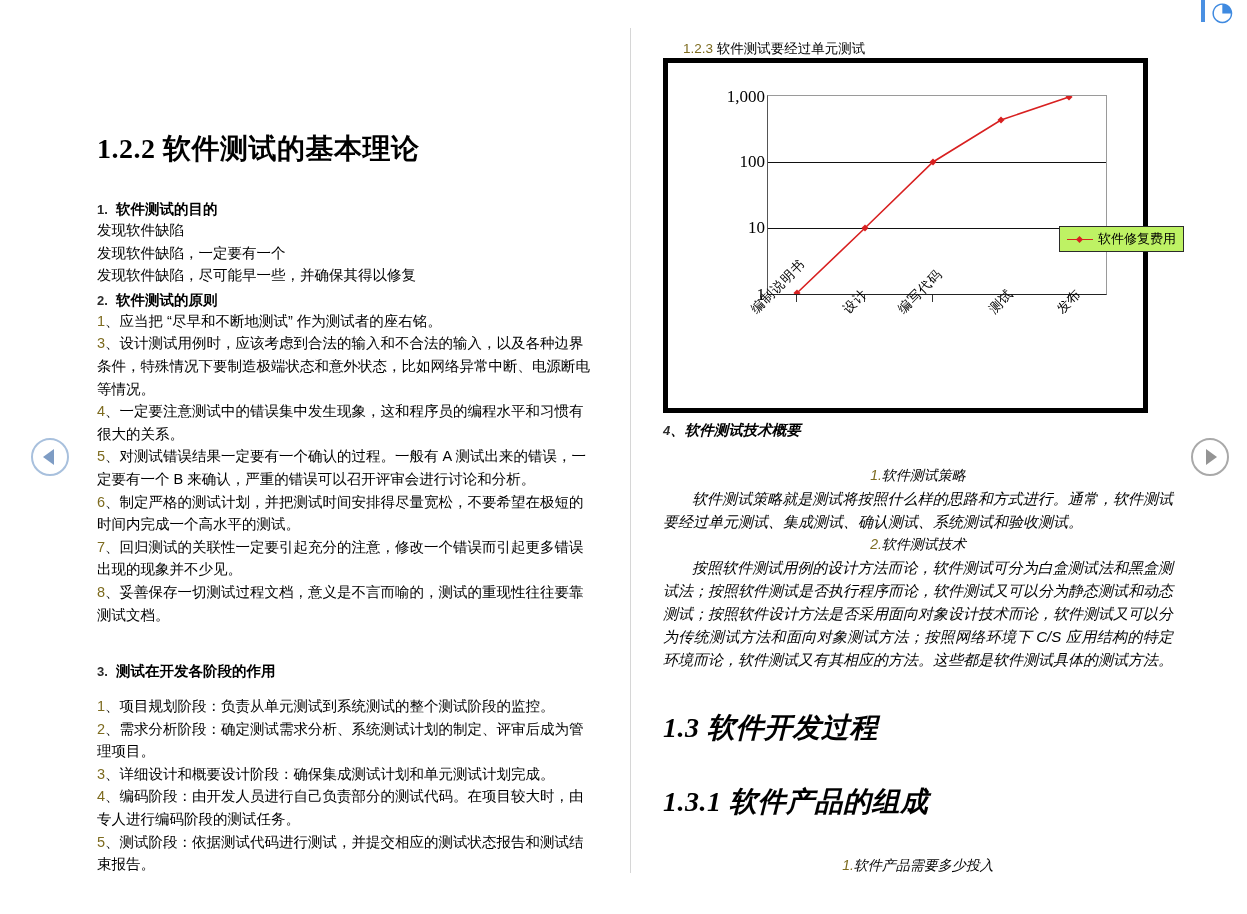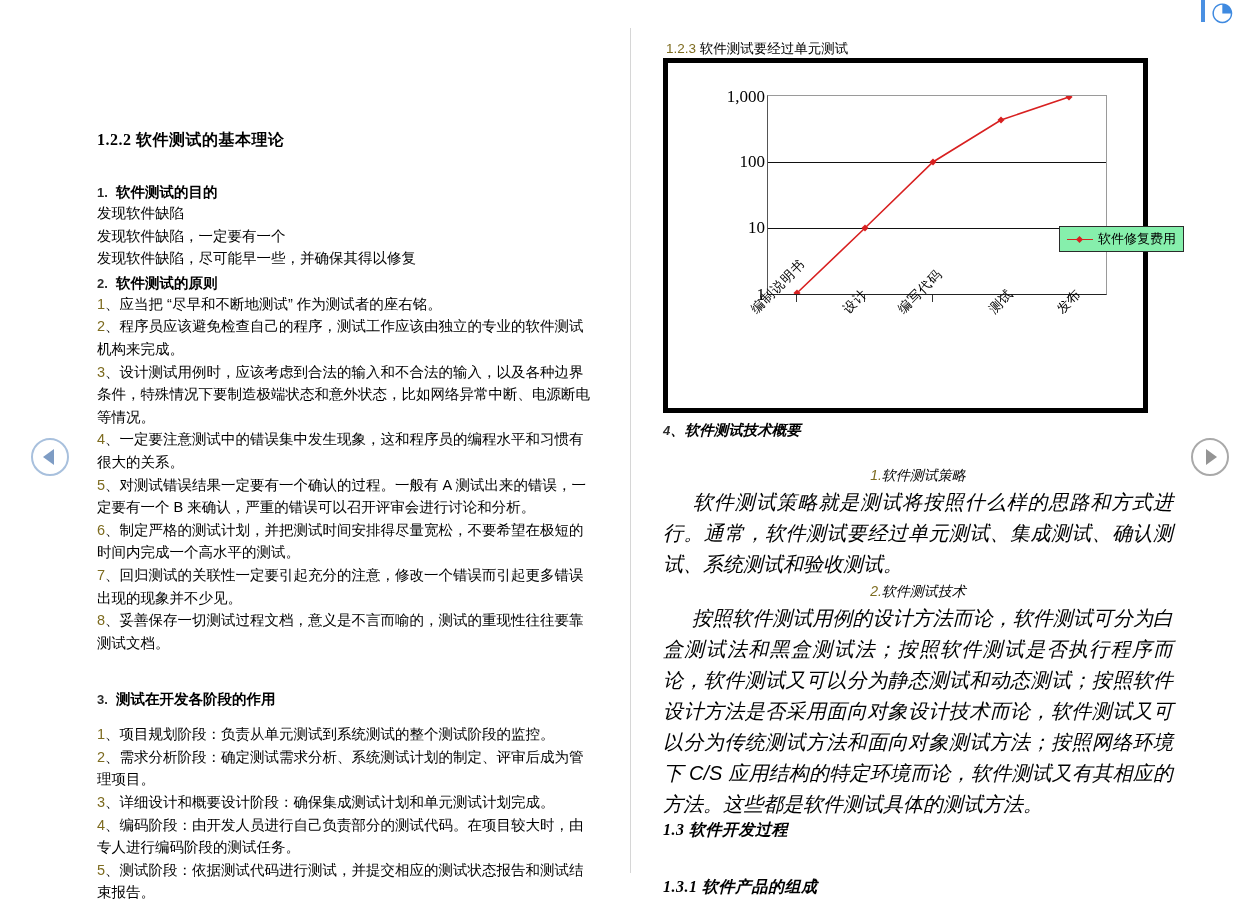--- a/index.html
+++ b/index.html
@@ -100,41 +100,41 @@
     position: absolute;
     left: 663px;
     top: 0;
     width: 510px;
     font-style: italic;
   }
 
   .h-main {
     font-family: "Liberation Serif", "DejaVu Serif", serif;
     font-weight: bold;
-    font-size: 16px;
+    font-size: 28px;
     letter-spacing: 0.5px;
   }
   .h-sub {
     font-weight: bold;
     font-size: 14.5px;
   }
   .h-sub .num {
     color: #2b2b2b;
     font-size: 13px;
   }
   .body-line {
     font-size: 14.5px;
     line-height: 22.6px;
   }
   .body-line .idx {
     color: #7d6b1f;
   }
   .para {
-    font-size: 20px;
-    line-height: 31px;
+    font-size: 15px;
+    line-height: 23px;
     text-align: justify;
   }
   .para .indent {
     display: inline-block;
     width: 29px;
   }
   .small-head {
     font-size: 14px;
     line-height: 23px;
     text-align: center;
@@ -153,21 +153,21 @@
     border: 5px solid #000000;
     box-sizing: border-box;
     background: #ffffff;
   }
   #chart-caption {
     position: absolute;
     left: 666px;
     top: 40px;
     font-size: 13.5px;
   }
-  #chart-caption .idx { color: #7d6b1f; }
+  #chart-caption .idx { color: #7d6b1f; margin-left: 17px; }
 
   #plot-wrap {
     position: absolute;
     left: 43px;
     top: 32px;
     width: 400px;
     height: 263px;
   }
   #plot-area {
     position: absolute;
@@ -212,21 +212,21 @@
     white-space: nowrap;
     transform-origin: left top;
     transform: rotate(-45deg);
     letter-spacing: 1px;
   }
   #legend-box {
     position: absolute;
     left: 291px;
     top: 130px;
     border: 1px solid #2b2b2b;
-    background: #86efac;
+    background: #bef264;
     padding: 3px 7px;
     display: flex;
     align-items: center;
     gap: 5px;
     white-space: nowrap;
   }
   #legend-box .lg-line {
     position: relative;
     width: 26px;
     height: 1px;
@@ -272,23 +272,20 @@
   </div>
   <div class="body-line">发现软件缺陷</div>
   <div class="body-line">发现软件缺陷，一定要有一个</div>
   <div class="body-line">发现软件缺陷，尽可能早一些，并确保其得以修复</div>
 
   <div class="h-sub" style="margin-top:4px;">
     <span class="num">2.</span>&nbsp;&nbsp;<span>软件测试的原则</span>
   </div>
   <div class="body-line">
     <span class="idx">1</span><span>、应当把 “尽早和不断地测试” 作为测试者的座右铭。</span>
-  </div>
-  <div class="body-line">
-    <span class="idx">2</span><span>、程序员应该避免检查自己的程序，测试工作应该由独立的专业的软件测试机构来完成。</span>
   </div>
   <div class="body-line">
     <span class="idx">3</span><span>、设计测试用例时，应该考虑到合法的输入和不合法的输入，以及各种边界条件，特殊情况下要制造极端状态和意外状态，比如网络异常中断、电源断电等情况。</span>
   </div>
   <div class="body-line">
     <span class="idx">4</span><span>、一定要注意测试中的错误集中发生现象，这和程序员的编程水平和习惯有很大的关系。</span>
   </div>
   <div class="body-line">
     <span class="idx">5</span><span>、对测试错误结果一定要有一个确认的过程。一般有 A 测试出来的错误，一定要有一个 B 来确认，严重的错误可以召开评审会进行讨论和分析。</span>
   </div>
@@ -387,20 +384,20 @@
     <span class="indent"></span><span>软件测试策略就是测试将按照什么样的思路和方式进行。通常，软件测试要经过单元测试、集成测试、确认测试、系统测试和验收测试。</span>
   </div>
 
   <div class="small-head">
     <span class="idx">2.</span><span>软件测试技术</span>
   </div>
   <div class="para">
     <span class="indent"></span><span>按照软件测试用例的设计方法而论，软件测试可分为白盒测试法和黑盒测试法；按照软件测试是否执行程序而论，软件测试又可以分为静态测试和动态测试；按照软件设计方法是否采用面向对象设计技术而论，软件测试又可以分为传统测试方法和面向对象测试方法；按照网络环境下 C/S 应用结构的特定环境而论，软件测试又有其相应的方法。这些都是软件测试具体的测试方法。</span>
   </div>
 
-  <div class="h-main" style="">1.3 软件开发过程</div>
+  <div class="h-main" style="margin-top:38px;">1.3 软件开发过程</div>
 
   <div class="h-main" style="margin-top:36px;">1.3.1 软件产品的组成</div>
 
   <div class="small-head" style="margin-top:33px;">
     <span class="idx">1.</span><span>软件产品需要多少投入</span>
   </div>
 </div>
 
 </body></html>

